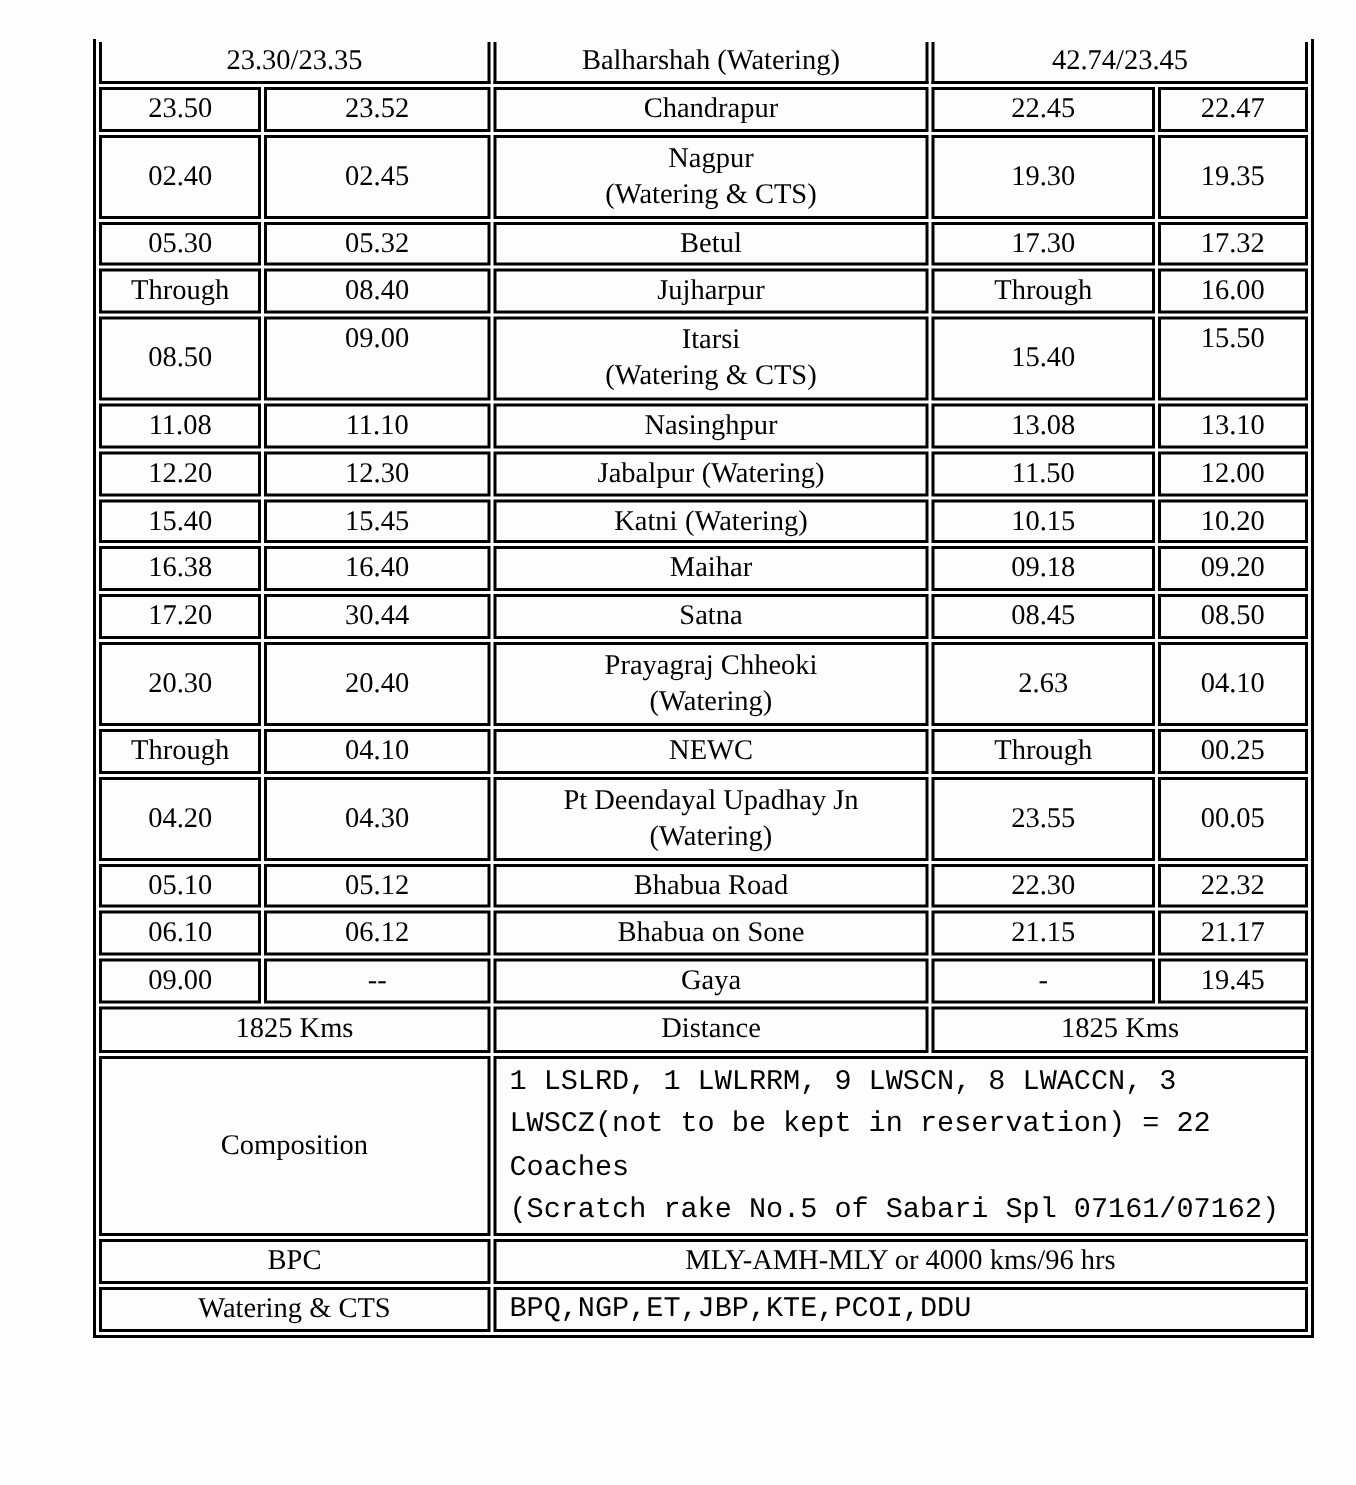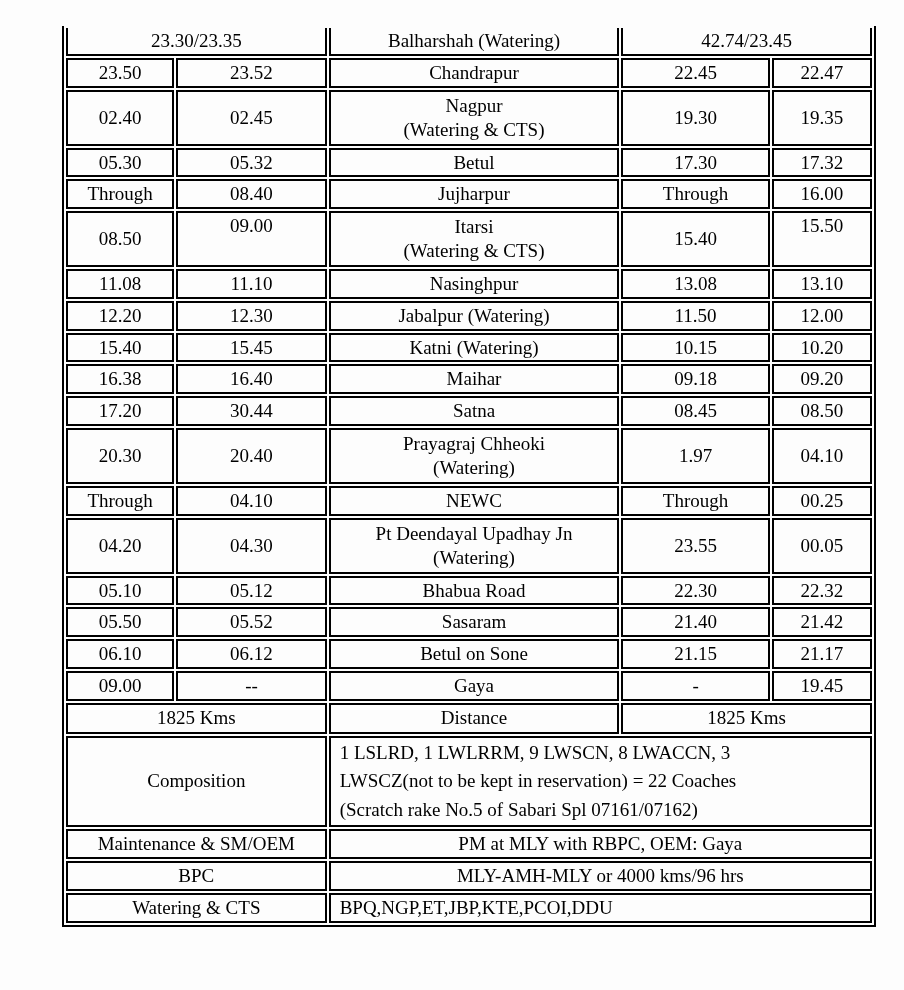--- a/index.html
+++ b/index.html
@@ -41,20 +41,21 @@
   .note.inline { display: inline; margin-left: 5px; }
   tr.dep-top td:nth-child(2),
   tr.dep-top td:nth-child(5) { vertical-align: top; }
   tr.distance-row td { height: 31px; }
   tr.info-row td { height: 30px; }
   tr.composition-row td { height: 90px; }
   td.val-left {
     text-align: left;
     padding-left: 9px;
     white-space: pre-line;
+    font-family: Liberation Mono, monospace;
   }
   tr.composition-row td.val-left { line-height: 1.5; }
 </style>
 </head>
 <body>
 
 <div class="page">
   <table class="timetable">
     <colgroup>
       <col style="width:108px">
@@ -138,21 +139,21 @@
     <td>17.20</td>
     <td>30.44</td>
     <td><span>Satna</span></td>
     <td>08.45</td>
     <td>08.50</td>
   </tr>
         <tr class="station-row tall-row">
     <td>20.30</td>
     <td>20.40</td>
     <td><span>Prayagraj Chheoki</span><span class="note">(Watering)</span></td>
-    <td>1.97</td>
+    <td>2.63</td>
     <td>04.10</td>
   </tr>
         <tr class="station-row">
     <td>Through</td>
     <td>04.10</td>
     <td><span>NEWC</span></td>
     <td>Through</td>
     <td>00.25</td>
   </tr>
         <tr class="station-row tall-row">
@@ -163,30 +164,23 @@
     <td>00.05</td>
   </tr>
         <tr class="station-row">
     <td>05.10</td>
     <td>05.12</td>
     <td><span>Bhabua Road</span></td>
     <td>22.30</td>
     <td>22.32</td>
   </tr>
         <tr class="station-row">
-    <td>05.50</td>
-    <td>05.52</td>
-    <td><span>Sasaram</span></td>
-    <td>21.40</td>
-    <td>21.42</td>
-  </tr>
-        <tr class="station-row">
     <td>06.10</td>
     <td>06.12</td>
-    <td><span>Betul on Sone</span></td>
+    <td><span>Bhabua on Sone</span></td>
     <td>21.15</td>
     <td>21.17</td>
   </tr>
         <tr class="station-row">
     <td>09.00</td>
     <td>--</td>
     <td><span>Gaya</span></td>
     <td>-</td>
     <td>19.45</td>
   </tr>
@@ -196,24 +190,20 @@
         <td colspan="2">1825 Kms</td>
       </tr>
 
       <tr class="info-row composition-row">
         <td colspan="2">Composition</td>
         <td colspan="3" class="val-left">1 LSLRD, 1 LWLRRM, 9 LWSCN, 8 LWACCN,  3
 LWSCZ(not to be kept in reservation) = 22 Coaches
 (Scratch rake No.5  of Sabari Spl 07161/07162)</td>
       </tr>
 
-      <tr class="info-row">
-        <td colspan="2">Maintenance &amp; SM/OEM</td>
-        <td colspan="3">PM at MLY  with RBPC, OEM: Gaya</td>
-      </tr>
 
       <tr class="info-row">
         <td colspan="2">BPC</td>
         <td colspan="3">MLY-AMH-MLY or 4000 kms/96 hrs</td>
       </tr>
 
       <tr class="info-row">
         <td colspan="2">Watering &amp; CTS</td>
         <td colspan="3" class="val-left">BPQ,NGP,ET,JBP,KTE,PCOI,DDU</td>
       </tr>

